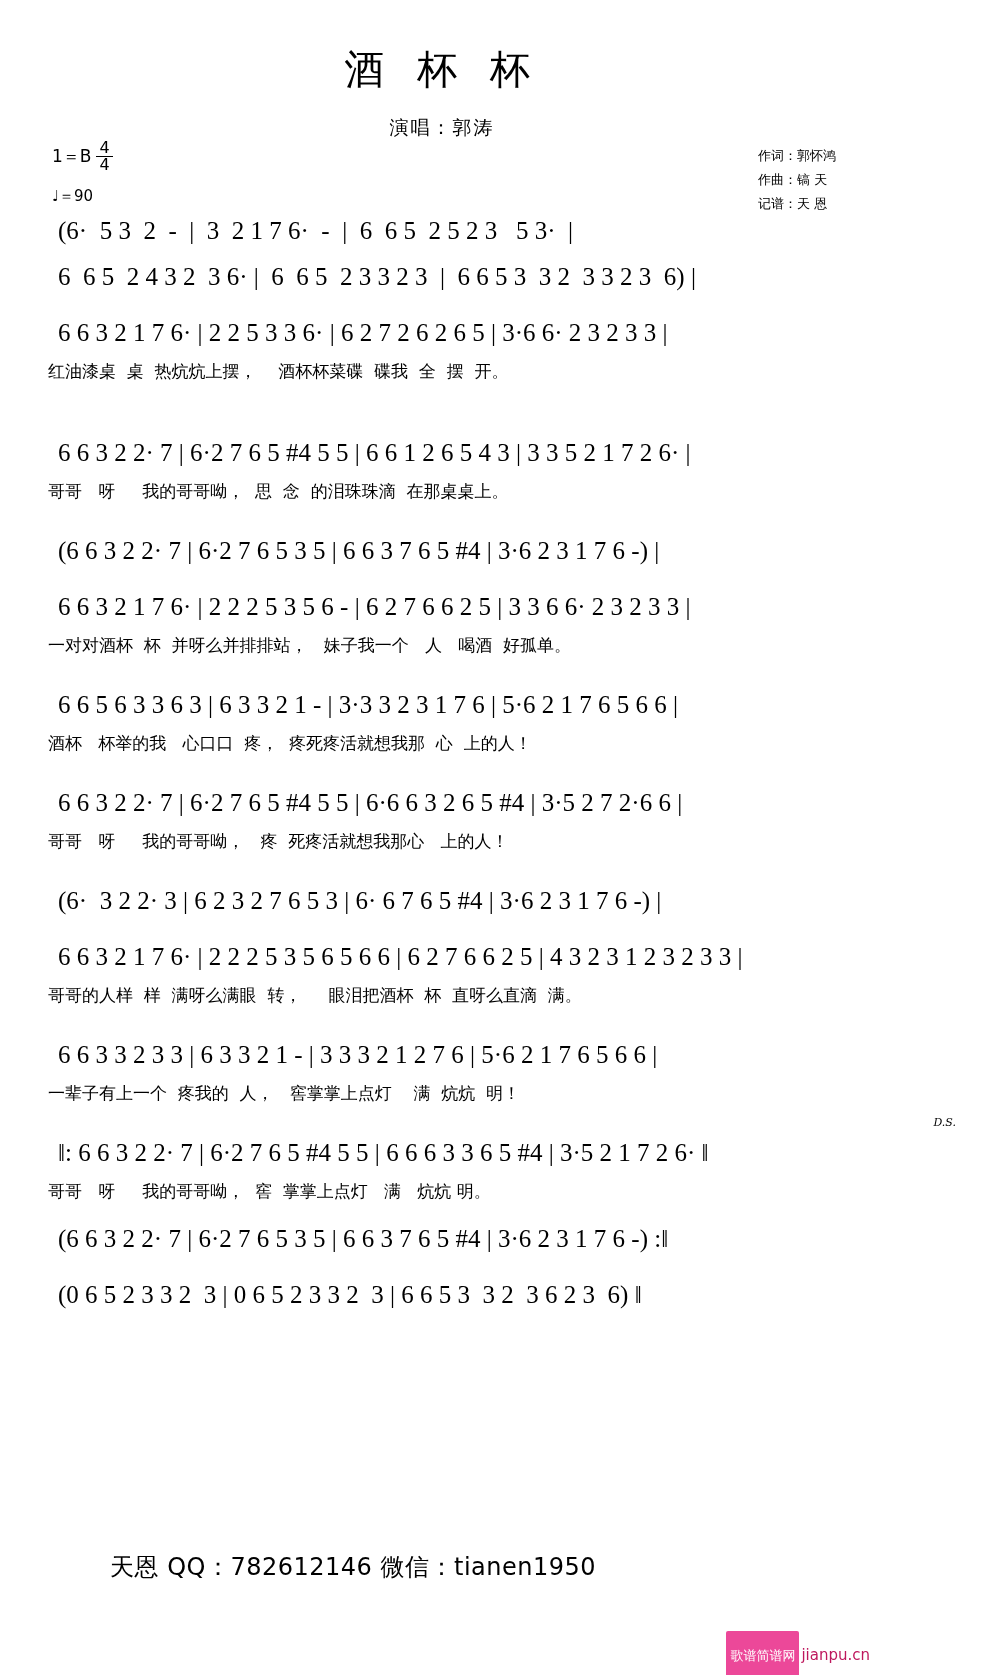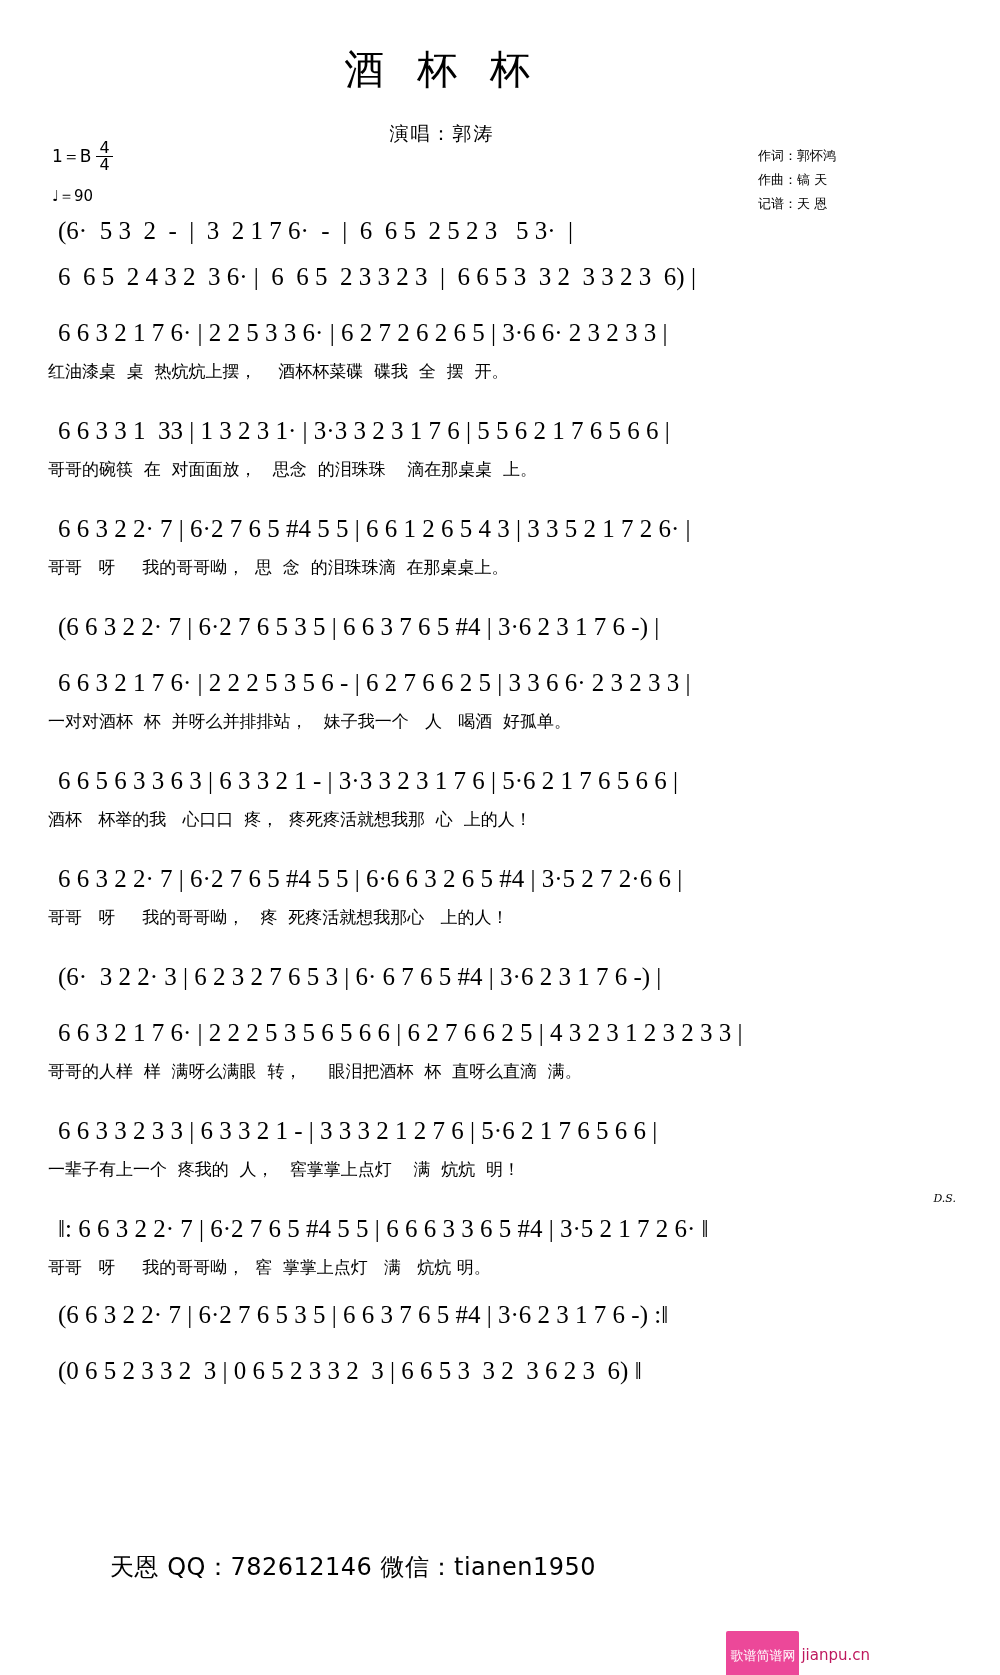--- a/index.html
+++ b/index.html
@@ -23,21 +23,21 @@
     font-size:40px;
     letter-spacing:10px;
     font-weight:normal;
     margin:0;
     padding-top:42px;
     font-family:"DejaVu Serif", serif;
   }
   .singer{
     text-align:center;
     font-size:19px;
-    margin-top:24px;
+    margin-top:18px;
     letter-spacing:2px;
     font-family:"DejaVu Sans", sans-serif;
   }
   .meta-left{
     position:absolute;
     left:52px;top:140px;
     font-size:17px;
     font-family:"DejaVu Sans", sans-serif;
   }
   .keyline{display:flex;align-items:center;gap:2px;text-align:right;}
@@ -143,24 +143,20 @@
       <div class="notes">6  6 5  2 4 3 2  3 6· |  6  6 5  2 3 3 2 3  |  6 6 5 3  3 2  3 3 2 3  6) |</div>
     </div>
     <div class="gap-sm"></div>
 
     <div class="sysrow">
       <div class="notes">6 6 3 2 1 7 6· | 2 2 5 3 3 6· | 6 2 7 2 6 2 6 5 | 3·6 6· 2 3 2 3 3 |</div>
       <div class="lyric">红油漆桌  桌  热炕炕上摆，    酒杯杯菜碟  碟我  全  摆  开。</div>
     </div>
     <div class="gap-md"></div>
 
-    <div class="sysrow">
-      <div class="notes">6 6 3 3 1  33 | 1 3 2 3 1· | 3·3 3 2 3 1 7 6 | 5 5 6 2 1 7 6 5 6 6 |</div>
-      <div class="lyric">哥哥的碗筷  在  对面面放，   思念  的泪珠珠    滴在那桌桌  上。</div>
-    </div>
     <div class="gap-md"></div>
 
     <div class="sysrow">
       <div class="notes">6 6 3 2 2· 7 | 6·2 7 6 5 #4 5 5 | 6 6 1 2 6 5 4 3 | 3 3 5 2 1 7 2 6· |</div>
       <div class="lyric">哥哥   呀     我的哥哥呦，  思  念  的泪珠珠滴  在那桌桌上。</div>
     </div>
     <div class="gap-md"></div>
 
     <div class="sysrow">
       <div class="notes">(6 6 3 2 2· 7 | 6·2 7 6 5 3 5 | 6 6 3 7 6 5 #4 | 3·6 2 3 1 7 6 -) |</div>

